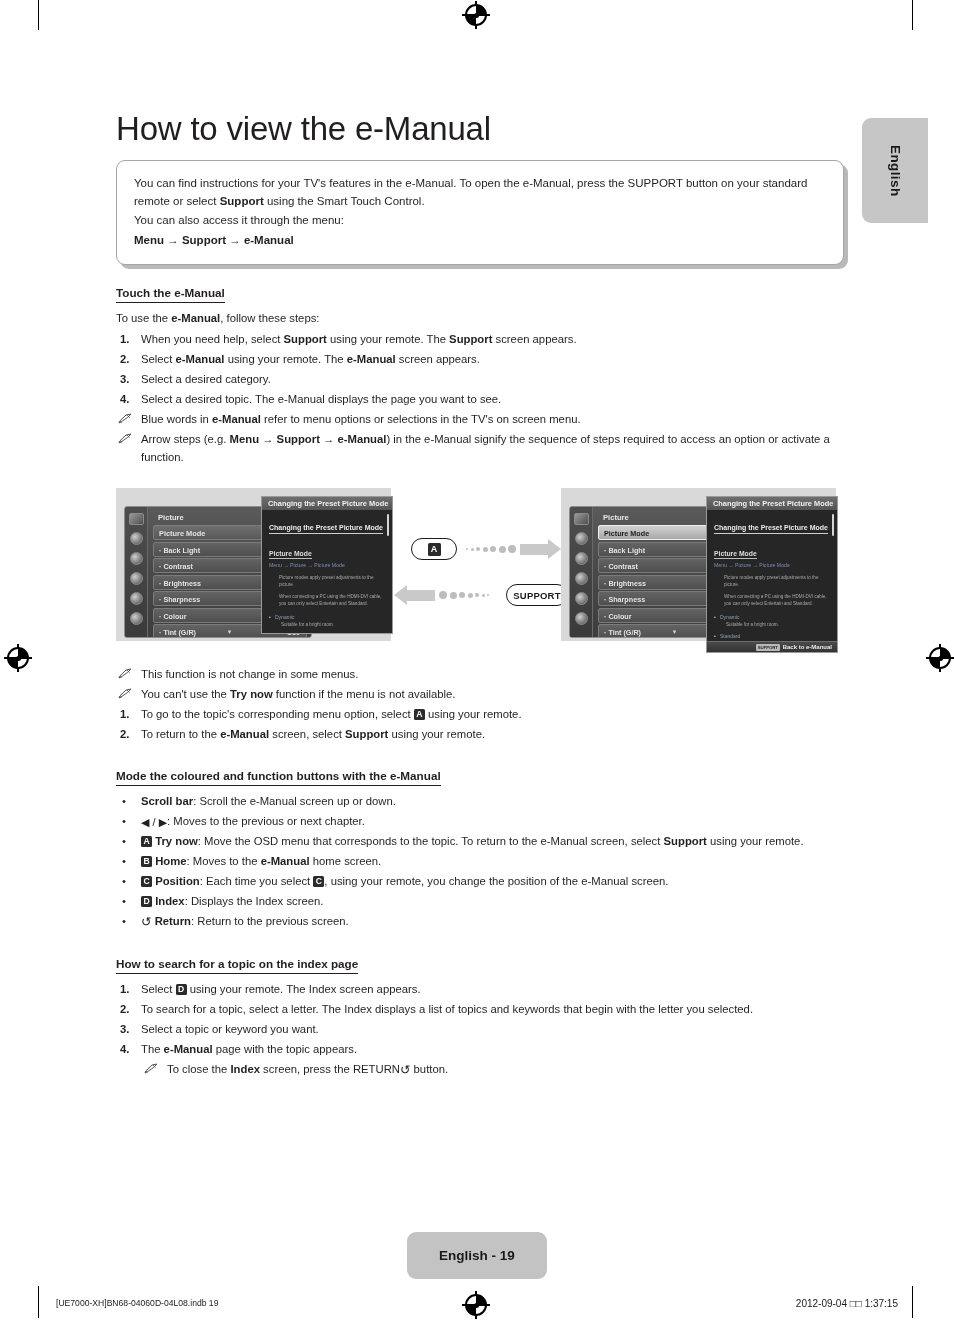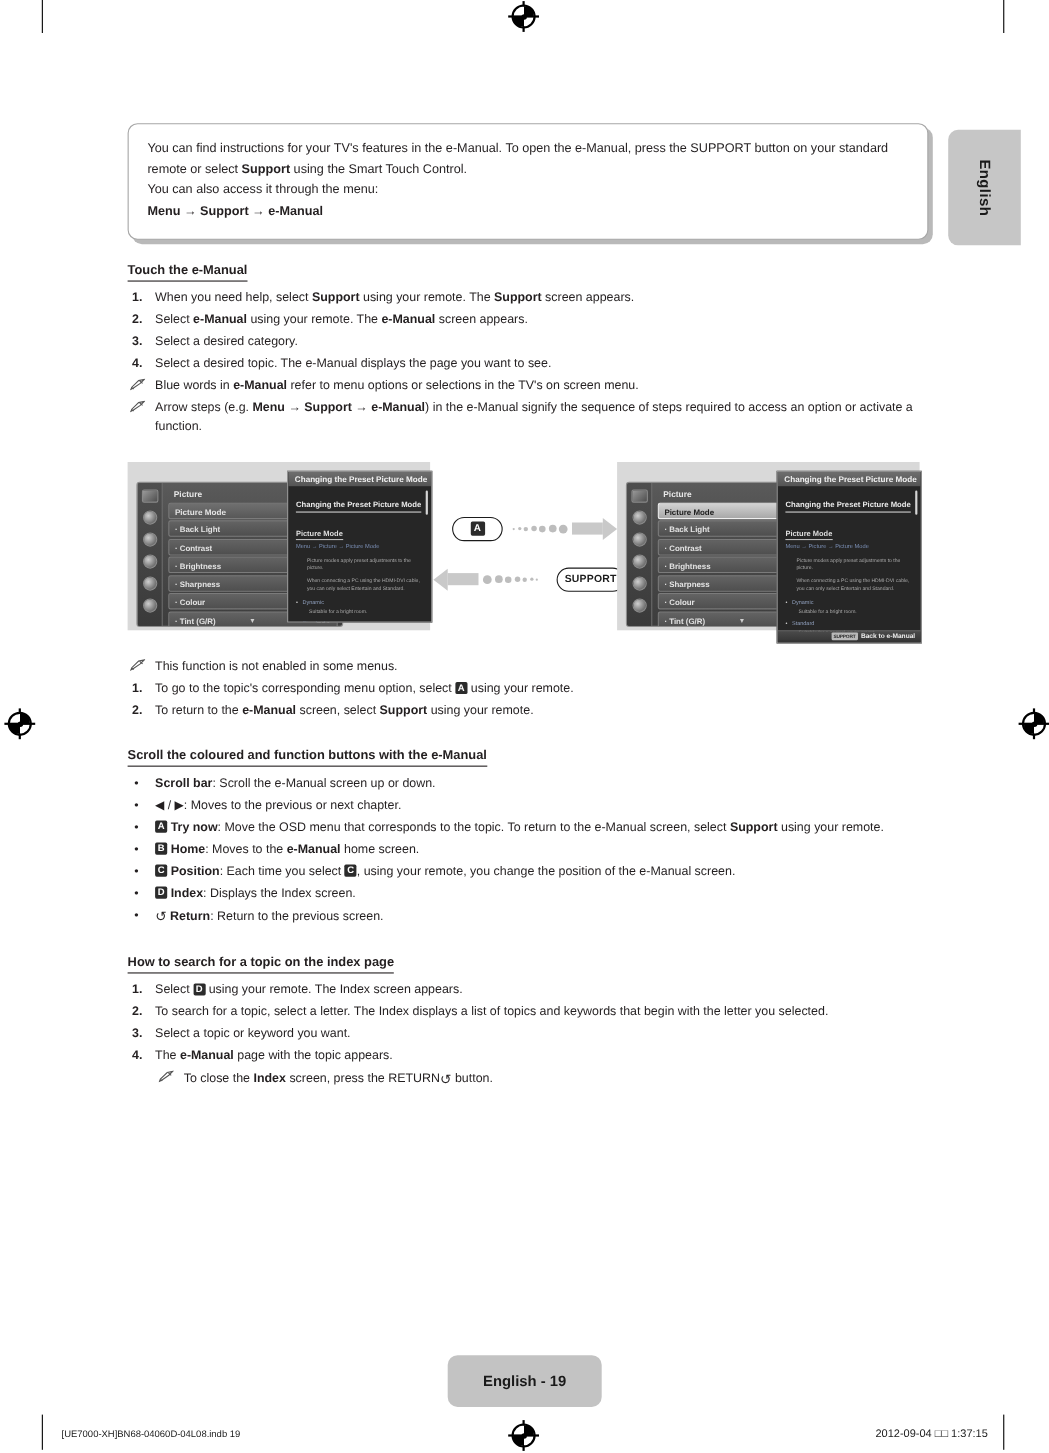--- a/index.html
+++ b/index.html
@@ -273,33 +273,35 @@
     <div class="ring"></div>
       <div class="dot"></div>
   </div>
 
   <div class="lang-tab">
     <span>English</span>
   </div>
 
   <div class="content">
 
+    <h1 class="title">How to view the e-Manual</h1>
 
     
     <div class="callout-wrap">
       <div class="callout-shadow"></div>
       <div class="callout">
         <p>You can find instructions for your TV's features in the e-Manual. To open the e-Manual, press the SUPPORT button on your standard remote or select <b>Support</b> using the Smart Touch Control.</p>
         <p>You can also access it through the menu:</p>
         <p class="arrowline">Menu → Support → e-Manual</p>
       </div>
     </div>
 
     
     <h2 class="sec">Touch the e-Manual</h2>
+    <p class="para">To use the <b>e-Manual</b>, follow these steps:</p>
 
     <div>
       <div class="row">
         <span class="marker">1.</span>
         <span class="txt">When you need help, select <b>Support</b> using your remote. The <b>Support</b> screen appears.</span>
       </div>
       <div class="row">
         <span class="marker">2.</span>
         <span class="txt">Select <b>e-Manual</b> using your remote. The <b>e-Manual</b> screen appears.</span>
       </div>
@@ -499,35 +501,43 @@
     </div>
     
 
     <div style="margin-top:18px;">
       <div class="row note">
         <span class="marker"><span class="pencil"><svg width="14" height="11" viewBox="0 0 14 11">
                 <path d="M13 1 L9.5 4.5 L3 9 L1 10 L1.8 8 L8 2z" fill="none" stroke="#555" stroke-width="1"></path>
                 <path d="M9 2.2 L11.6 4.6" stroke="#555" stroke-width="1"></path>
                 <path d="M2 8.4 L3.5 9.6" stroke="#555" stroke-width="1"></path>
               </svg></span></span>
-        <span class="txt">This function is not enabled in some menus.</span>
+        <span class="txt">This function is not change in some menus.</span>
+      </div>
+      <div class="row note">
+        <span class="marker"><span class="pencil"><svg width="14" height="11" viewBox="0 0 14 11">
+                <path d="M13 1 L9.5 4.5 L3 9 L1 10 L1.8 8 L8 2z" fill="none" stroke="#555" stroke-width="1"></path>
+                <path d="M9 2.2 L11.6 4.6" stroke="#555" stroke-width="1"></path>
+                <path d="M2 8.4 L3.5 9.6" stroke="#555" stroke-width="1"></path>
+              </svg></span></span>
+        <span class="txt">You can't use the <b>Try now</b> function if the menu is not available.</span>
       </div>
       <div class="row">
         <span class="marker">1.</span>
         <span class="txt">To go to the topic's corresponding menu option, select <span class="key">A</span> using your remote.</span>
       </div>
       <div class="row">
         <span class="marker">2.</span>
         <span class="txt">To return to the <b>e-Manual</b> screen, select <b>Support</b> using your remote.</span>
       </div>
     </div>
 
     
     <div class="sec-gap"></div>
-    <h2 class="sec">Scroll the coloured and function buttons with the e-Manual</h2>
+    <h2 class="sec">Mode the coloured and function buttons with the e-Manual</h2>
 
     <div>
       <div class="row bul">
         <span class="marker">•</span>
         <span class="txt"><b>Scroll bar</b>: Scroll the e-Manual screen up or down.</span>
       </div>
       <div class="row bul">
         <span class="marker">•</span>
         <span class="txt"><span class="tri">◀ / ▶</span>: Moves to the previous or next chapter.</span>
       </div>

